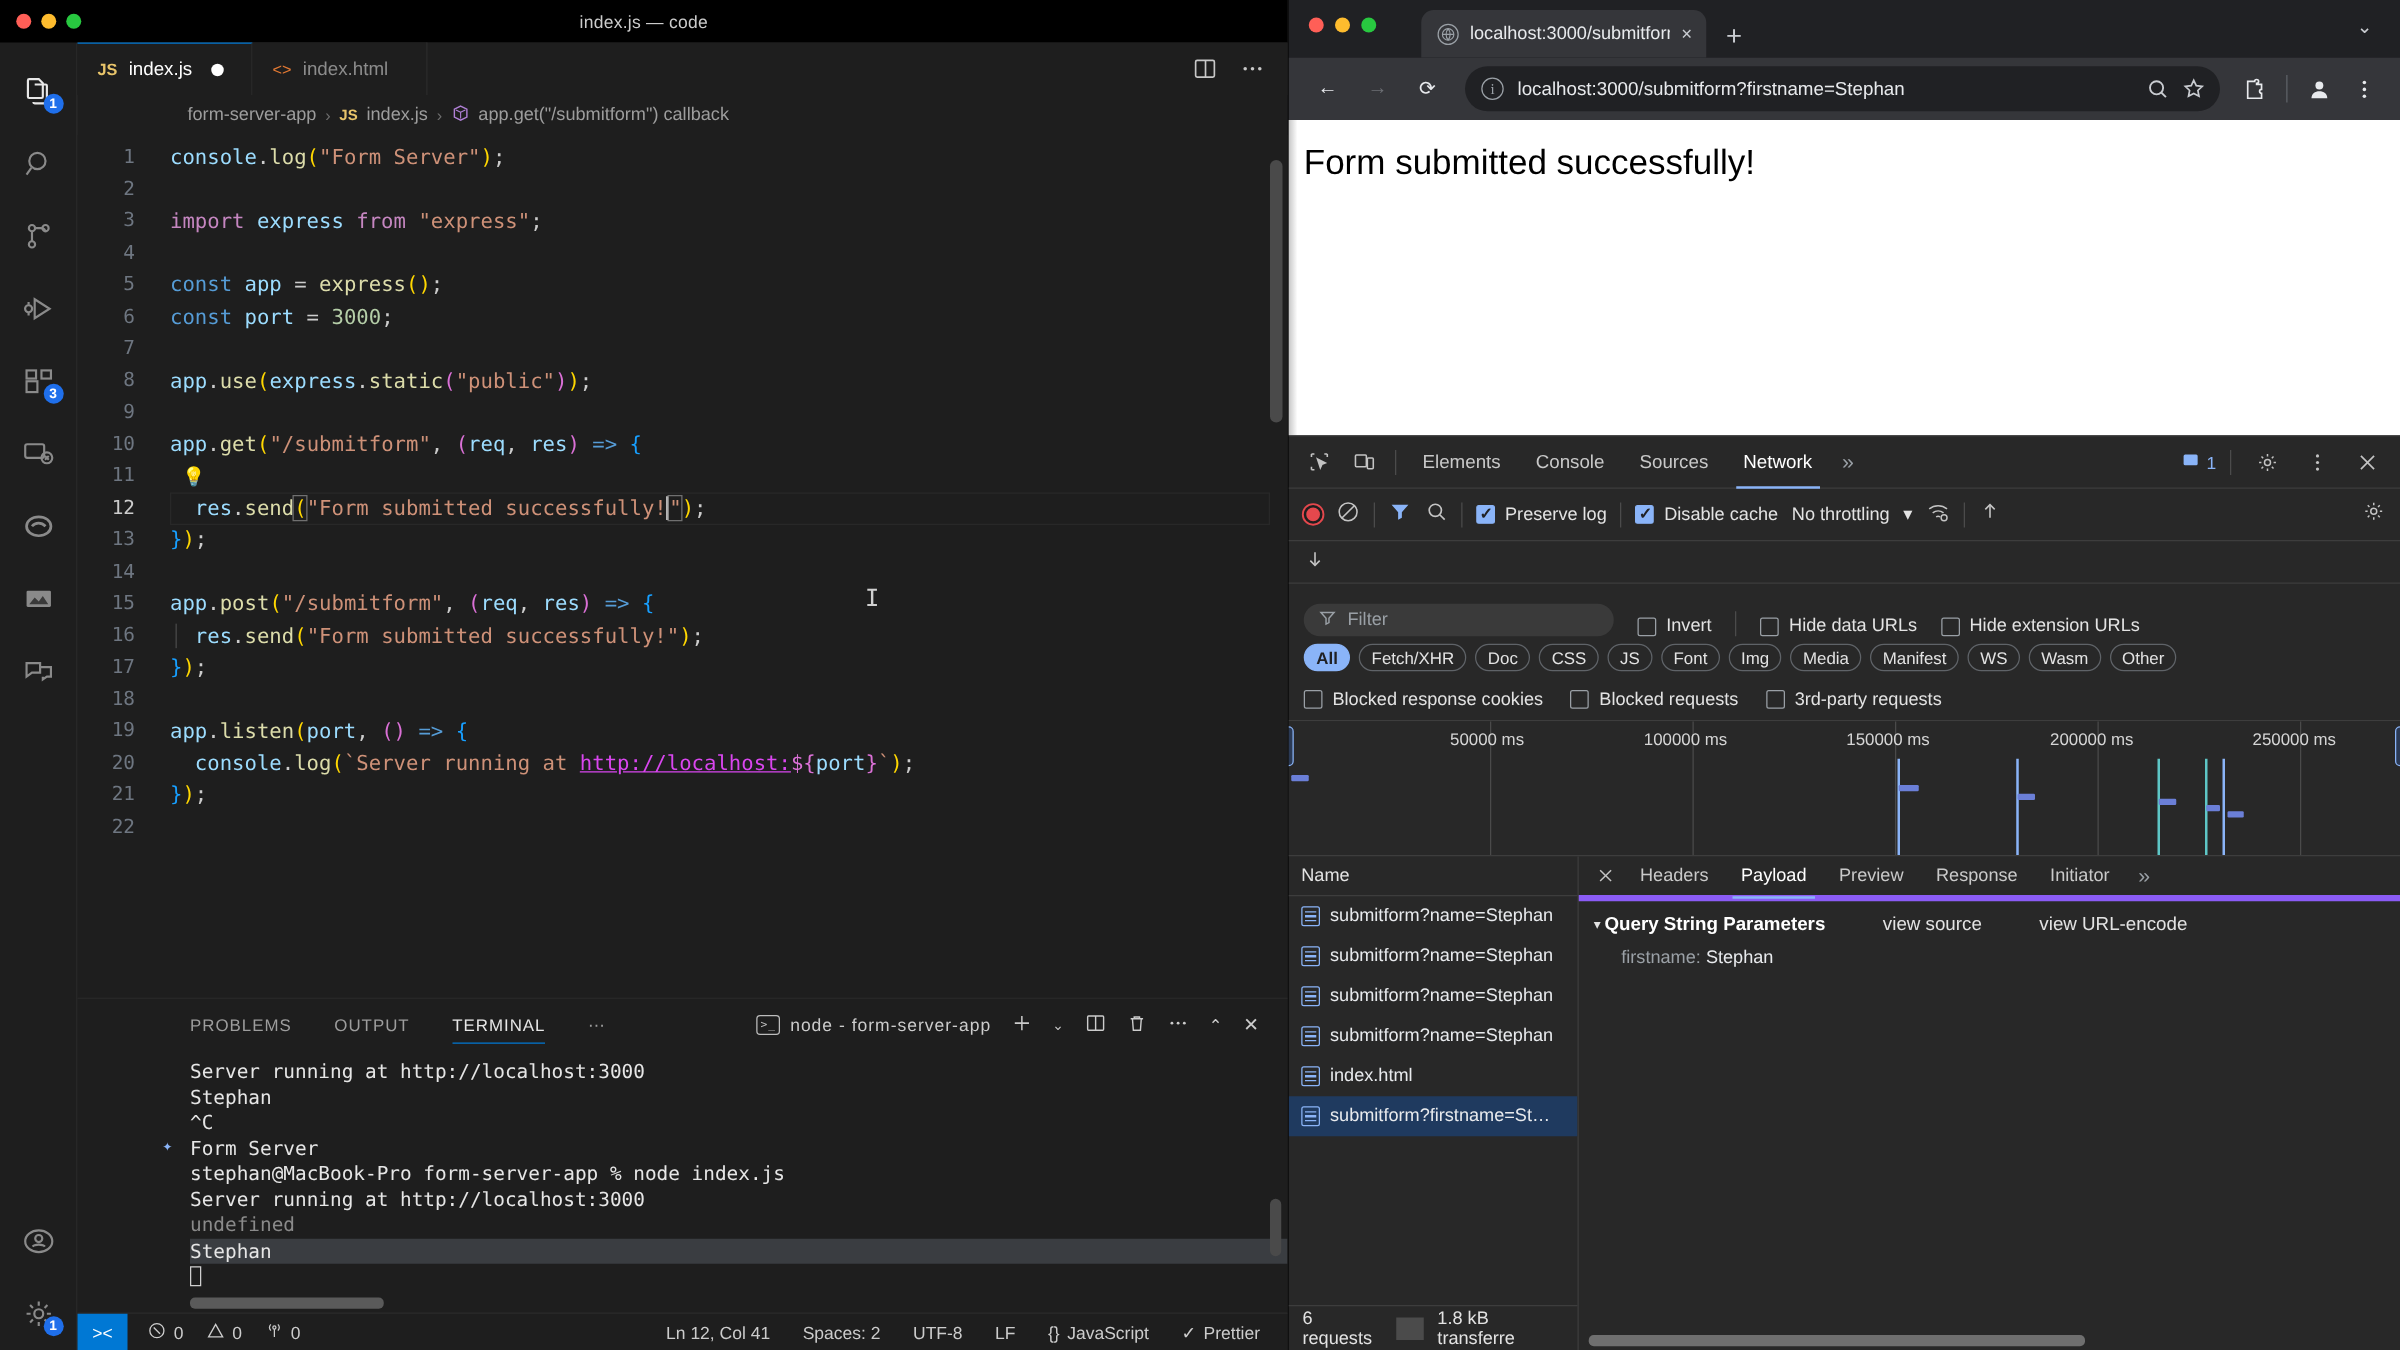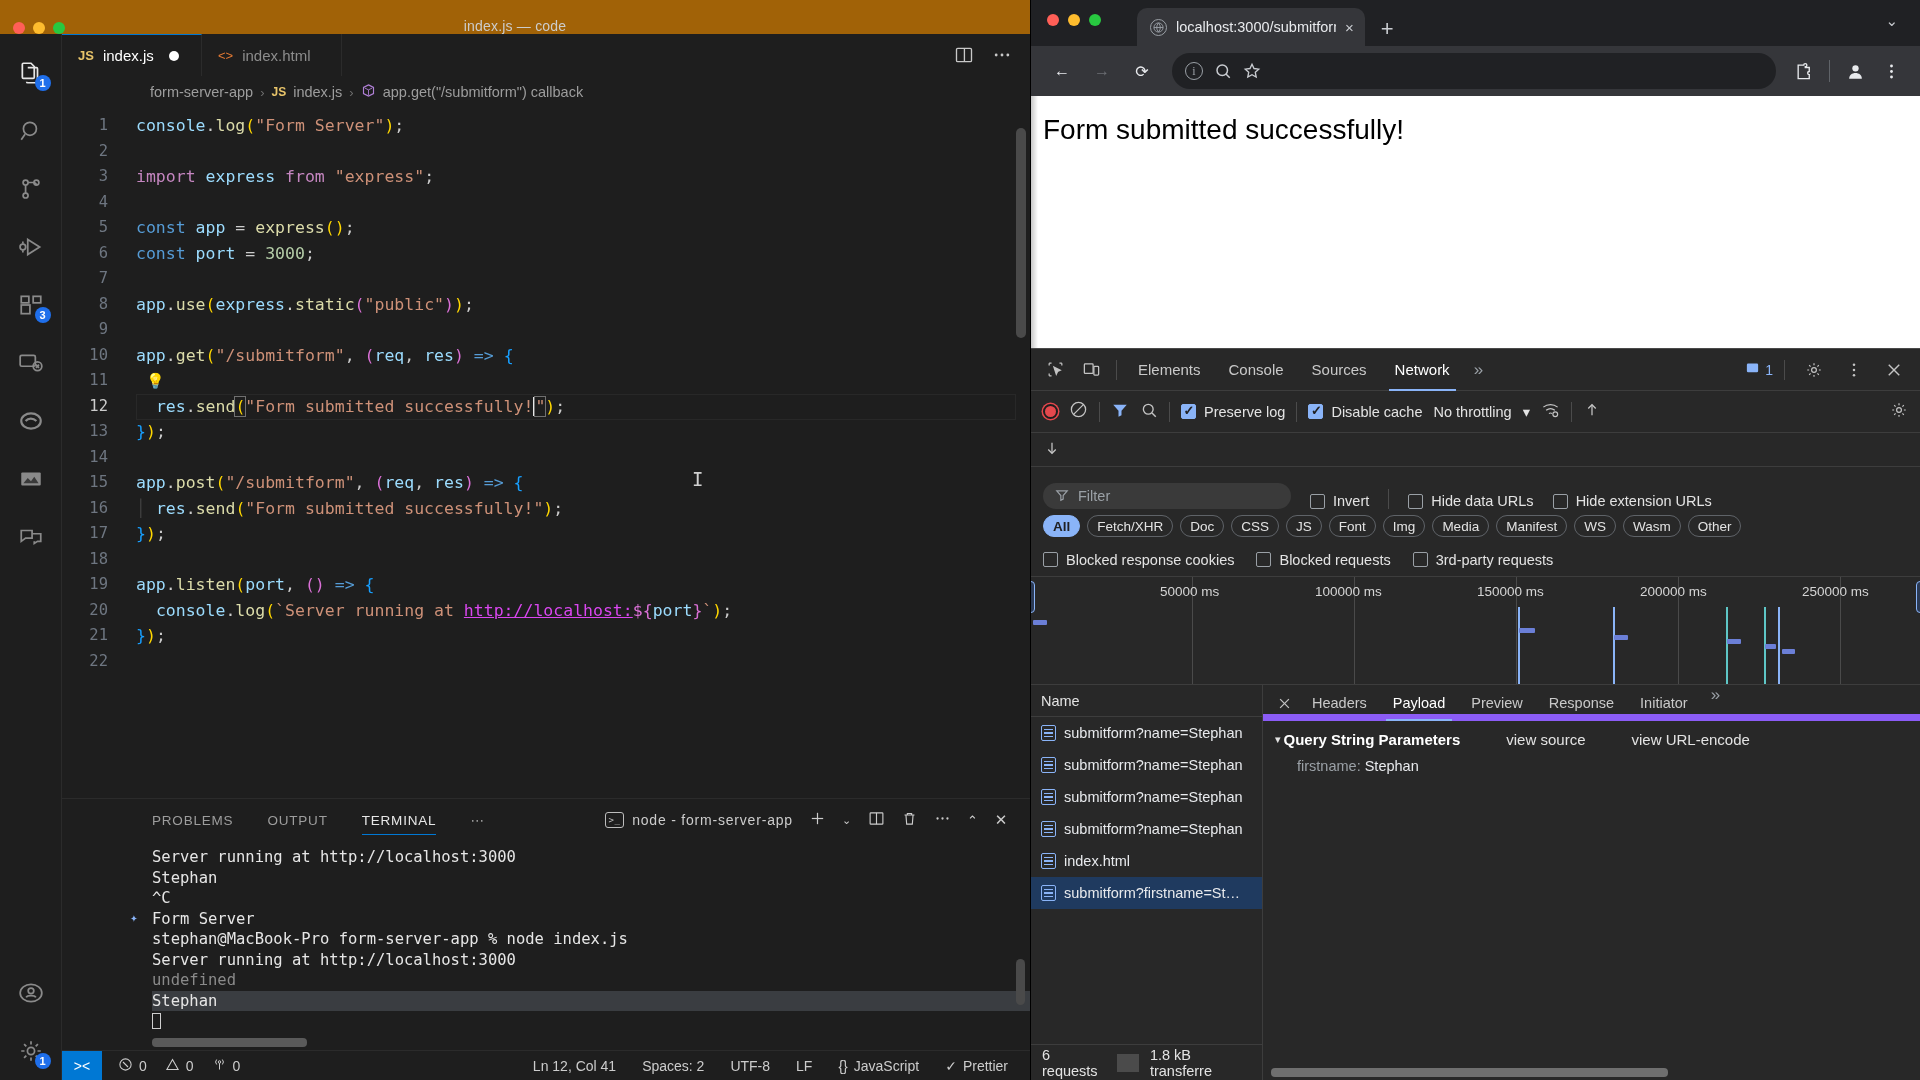--- a/index.html
+++ b/index.html
@@ -4,21 +4,21 @@
 <title>index.js — code</title>
 <style>
   * { box-sizing: border-box; margin:0; padding:0; }
   html,body { width:1920px; height:1080px; overflow:hidden; background:#1e1e1e; }
   body { font-family:"Liberation Sans", sans-serif; -webkit-font-smoothing:antialiased; }
 
   .root { position:relative; width:1920px; height:1080px; display:flex; }
 
   
   .vscode { position:relative; width:1030px; height:1080px; background:#1e1e1e; display:flex; flex-direction:column; }
-  .vs-titlebar { height:34px; background:#a16207; display:flex; align-items:flex-end; position:relative; flex:0 0 34px; }
+  .vs-titlebar { height:34px; background:#000000; display:flex; align-items:center; position:relative; flex:0 0 34px; }
   .traffic { display:flex; gap:8px; padding-left:13px; }
   .tl { width:12px; height:12px; border-radius:50%; }
   .tl.r{background:#ff5f57;} .tl.y{background:#febc2e;} .tl.g{background:#28c840;}
   .vs-title { position:absolute; left:0; right:0; text-align:center; color:#cccccc; font-size:14px; letter-spacing:.2px; pointer-events:none; }
 
   .vs-body { flex:1; display:flex; min-height:0; }
   .activitybar { width:62px; background:#1e1e1e; display:flex; flex-direction:column; align-items:center; border-right:1px solid #2b2b2b; padding-top:10px; }
   .ab-item { width:62px; height:58px; display:flex; align-items:center; justify-content:center; position:relative; cursor:pointer; }
   .ab-item svg { stroke:#8a8a8a; fill:none; stroke-width:1.6; }
   .ab-item.active svg { stroke:#e7e7e7; }
@@ -150,21 +150,21 @@
   .rl-body { flex:1; overflow:hidden; }
   .rl-row { height:32px; display:flex; align-items:center; gap:8px; padding-left:10px; color:#e8eaed; font-size:14.5px; white-space:nowrap; cursor:pointer; }
   .rl-row.sel { background:#1f3a5f; }
   .doc-ic { width:15px; height:16px; border:1.3px solid #8ab4f8; border-radius:2px; display:flex; flex-direction:column; justify-content:center; gap:2px; padding:0 2px; flex:0 0 15px; }
   .doc-ic i { display:block; height:1.3px; background:#8ab4f8; }
   .rl-foot { height:36px; border-top:1px solid #3d3d3d; display:flex; align-items:center; gap:0; color:#e3e3e3; font-size:14.5px; flex:0 0 36px; }
   .rl-foot span { padding:0 11px; }
   .rl-foot .divd { width:1px; height:18px; background:#4b4b4b; }
 
   .det-pane { flex:1; display:flex; flex-direction:column; min-width:0; }
-  .det-tabs { height:36px; display:flex; border-bottom:7px solid #8b5cf6; padding-left:6px; flex:0 0 36px; }
+  .det-tabs { height:36px; display:flex; align-items:center; border-bottom:5px solid #8b5cf6; padding-left:6px; flex:0 0 36px; }
   .det-close { width:30px; height:36px; display:flex; align-items:center; justify-content:center; color:#c4c4c4; cursor:pointer; font-size:15px; }
   .det-tab { padding:0 13px; height:36px; display:flex; align-items:center; font-size:14.5px; color:#c9c9c9; cursor:pointer; position:relative; white-space:nowrap; }
   .det-tab.active { color:#ffffff; }
   .det-tab.active::after { content:""; position:absolute; left:6px; right:6px; bottom:0; height:2px; background:#8ab4f8; }
   .det-body { flex:1; overflow:hidden; position:relative; }
   .qsp-head { display:flex; align-items:center; gap:0; padding:10px 0 0 12px; font-size:15px; }
   .qsp-tri { color:#e3e3e3; font-size:11px; margin-right:3px; }
   .qsp-title { color:#ffffff; font-weight:700; }
   .qsp-link { color:#e3e3e3; cursor:pointer; margin-left:46px; }
   .qsp-row { padding:10px 0 0 34px; font-size:14.5px; }
@@ -472,20 +472,21 @@
       <div class="ch-newtab">+</div>
       <div class="ch-chev">⌄</div>
     </div>
 
     <div class="ch-toolbar">
       <div class="ch-nav">←</div>
       <div class="ch-nav dis">→</div>
       <div class="ch-nav">⟳</div>
       <div class="omnibox">
         <span class="omni-info">i</span>
+        <span class="omni-url">localhost:3000/submitform?firstname=Stephan</span>
         <span class="omni-ico">
           <svg width="18" height="18" viewBox="0 0 24 24" fill="none" stroke="#c9ccd1" stroke-width="2">
               <circle cx="11" cy="11" r="7"></circle>
               <line x1="16" y1="16" x2="21" y2="21"></line>
             </svg>
         </span>
         <span class="omni-ico">
           <svg width="18" height="18" viewBox="0 0 24 24" fill="none" stroke="#c9ccd1" stroke-width="1.8">
               <path d="M12 3l2.7 5.7 6.3.8-4.6 4.3 1.2 6.2L12 17l-5.6 3 1.2-6.2L3 9.5l6.3-.8z"></path>
             </svg>

